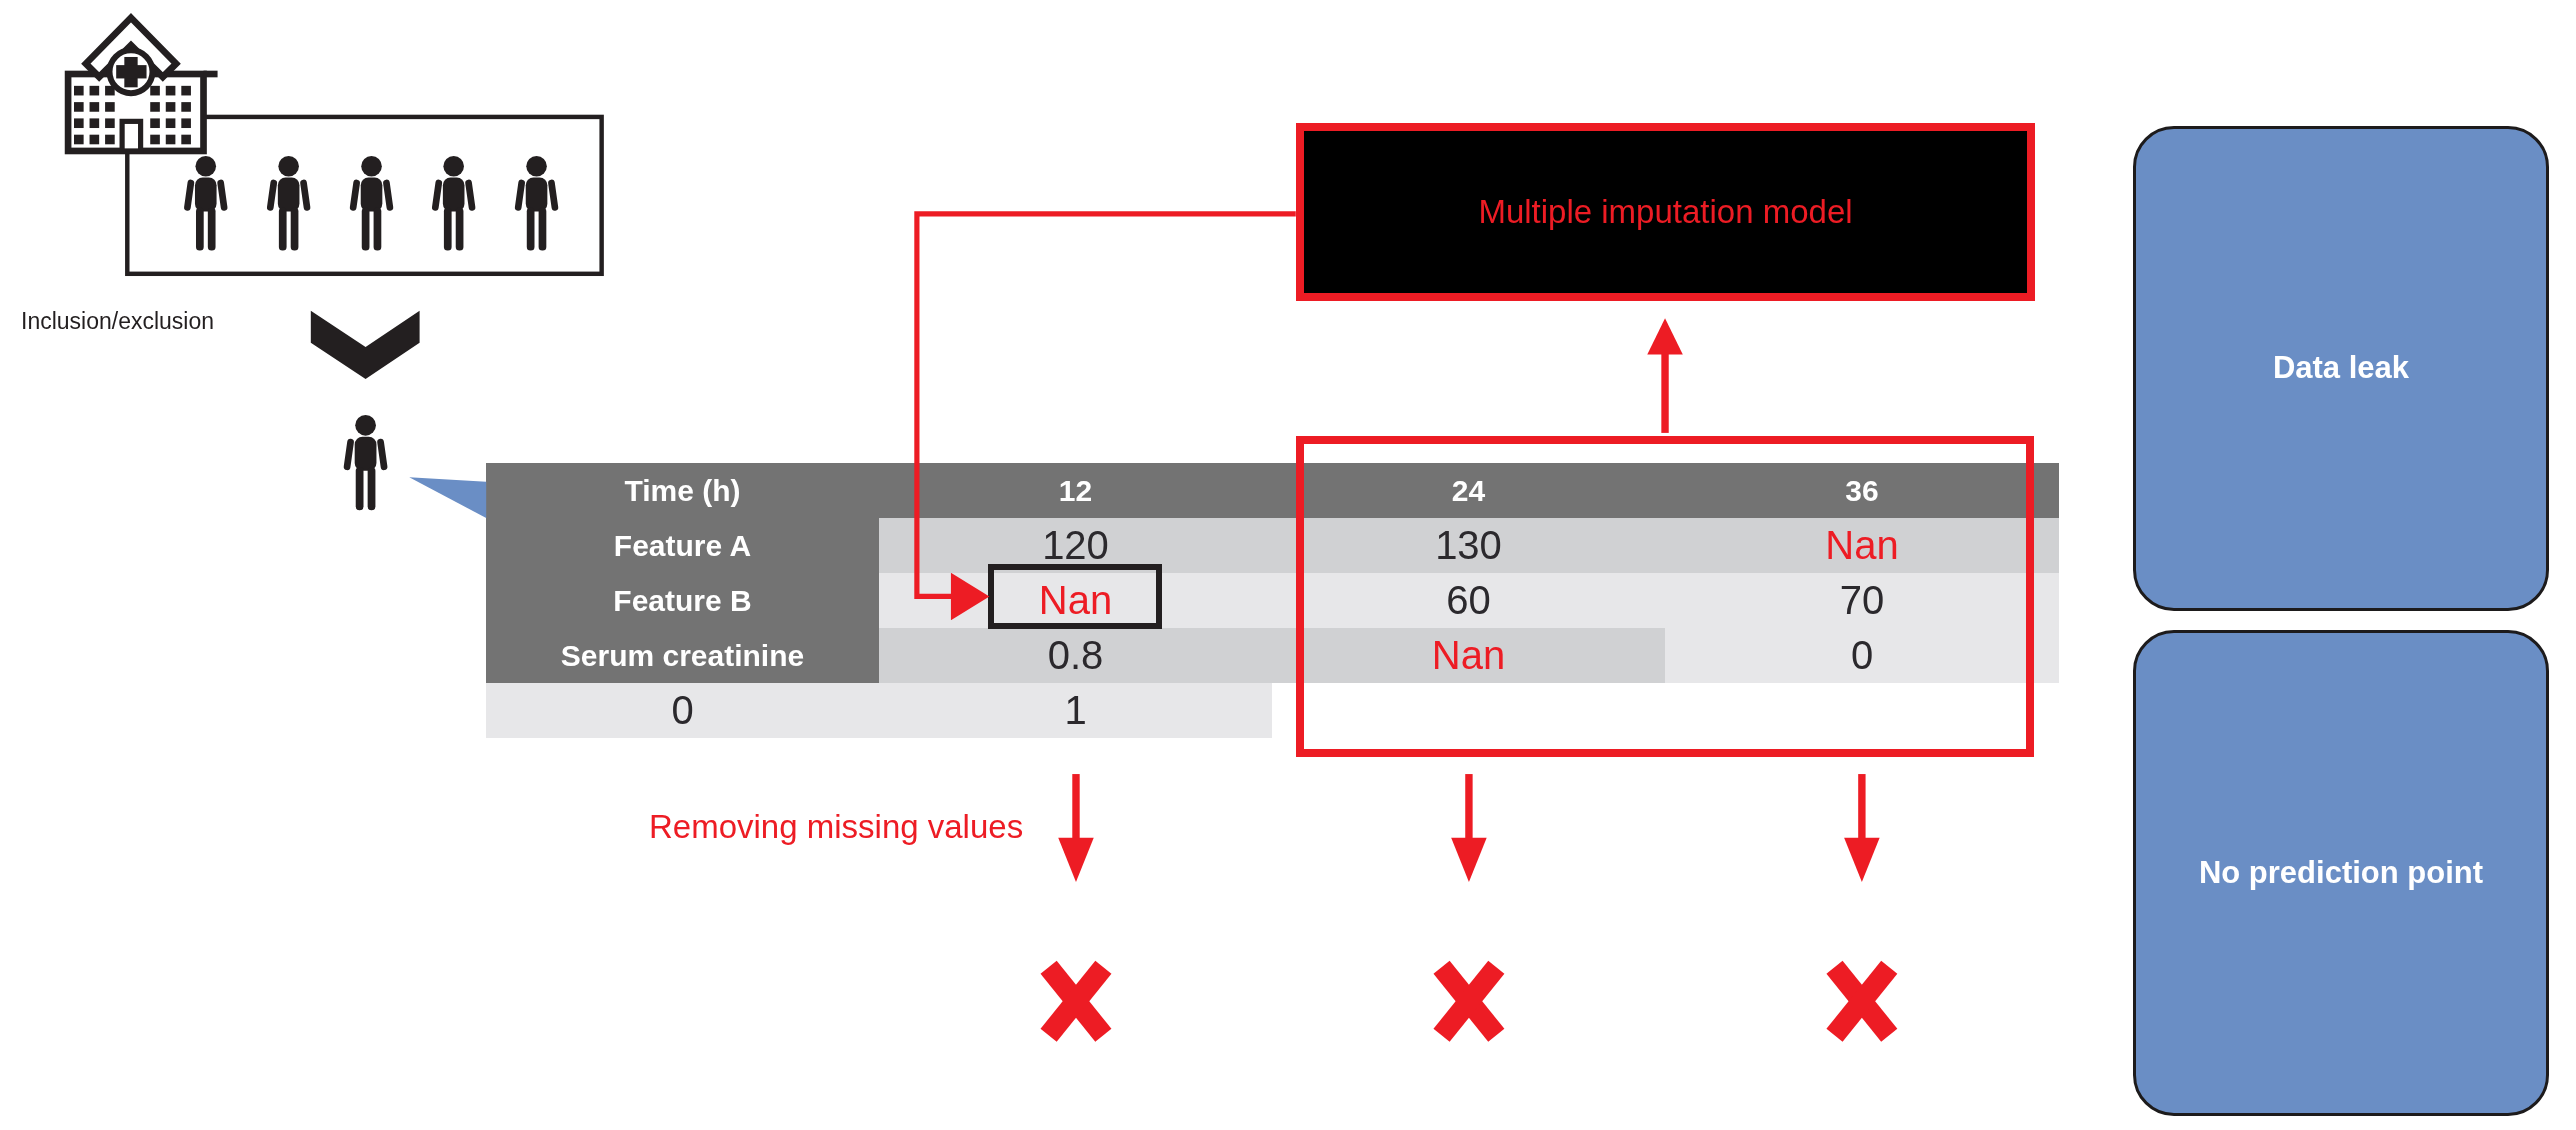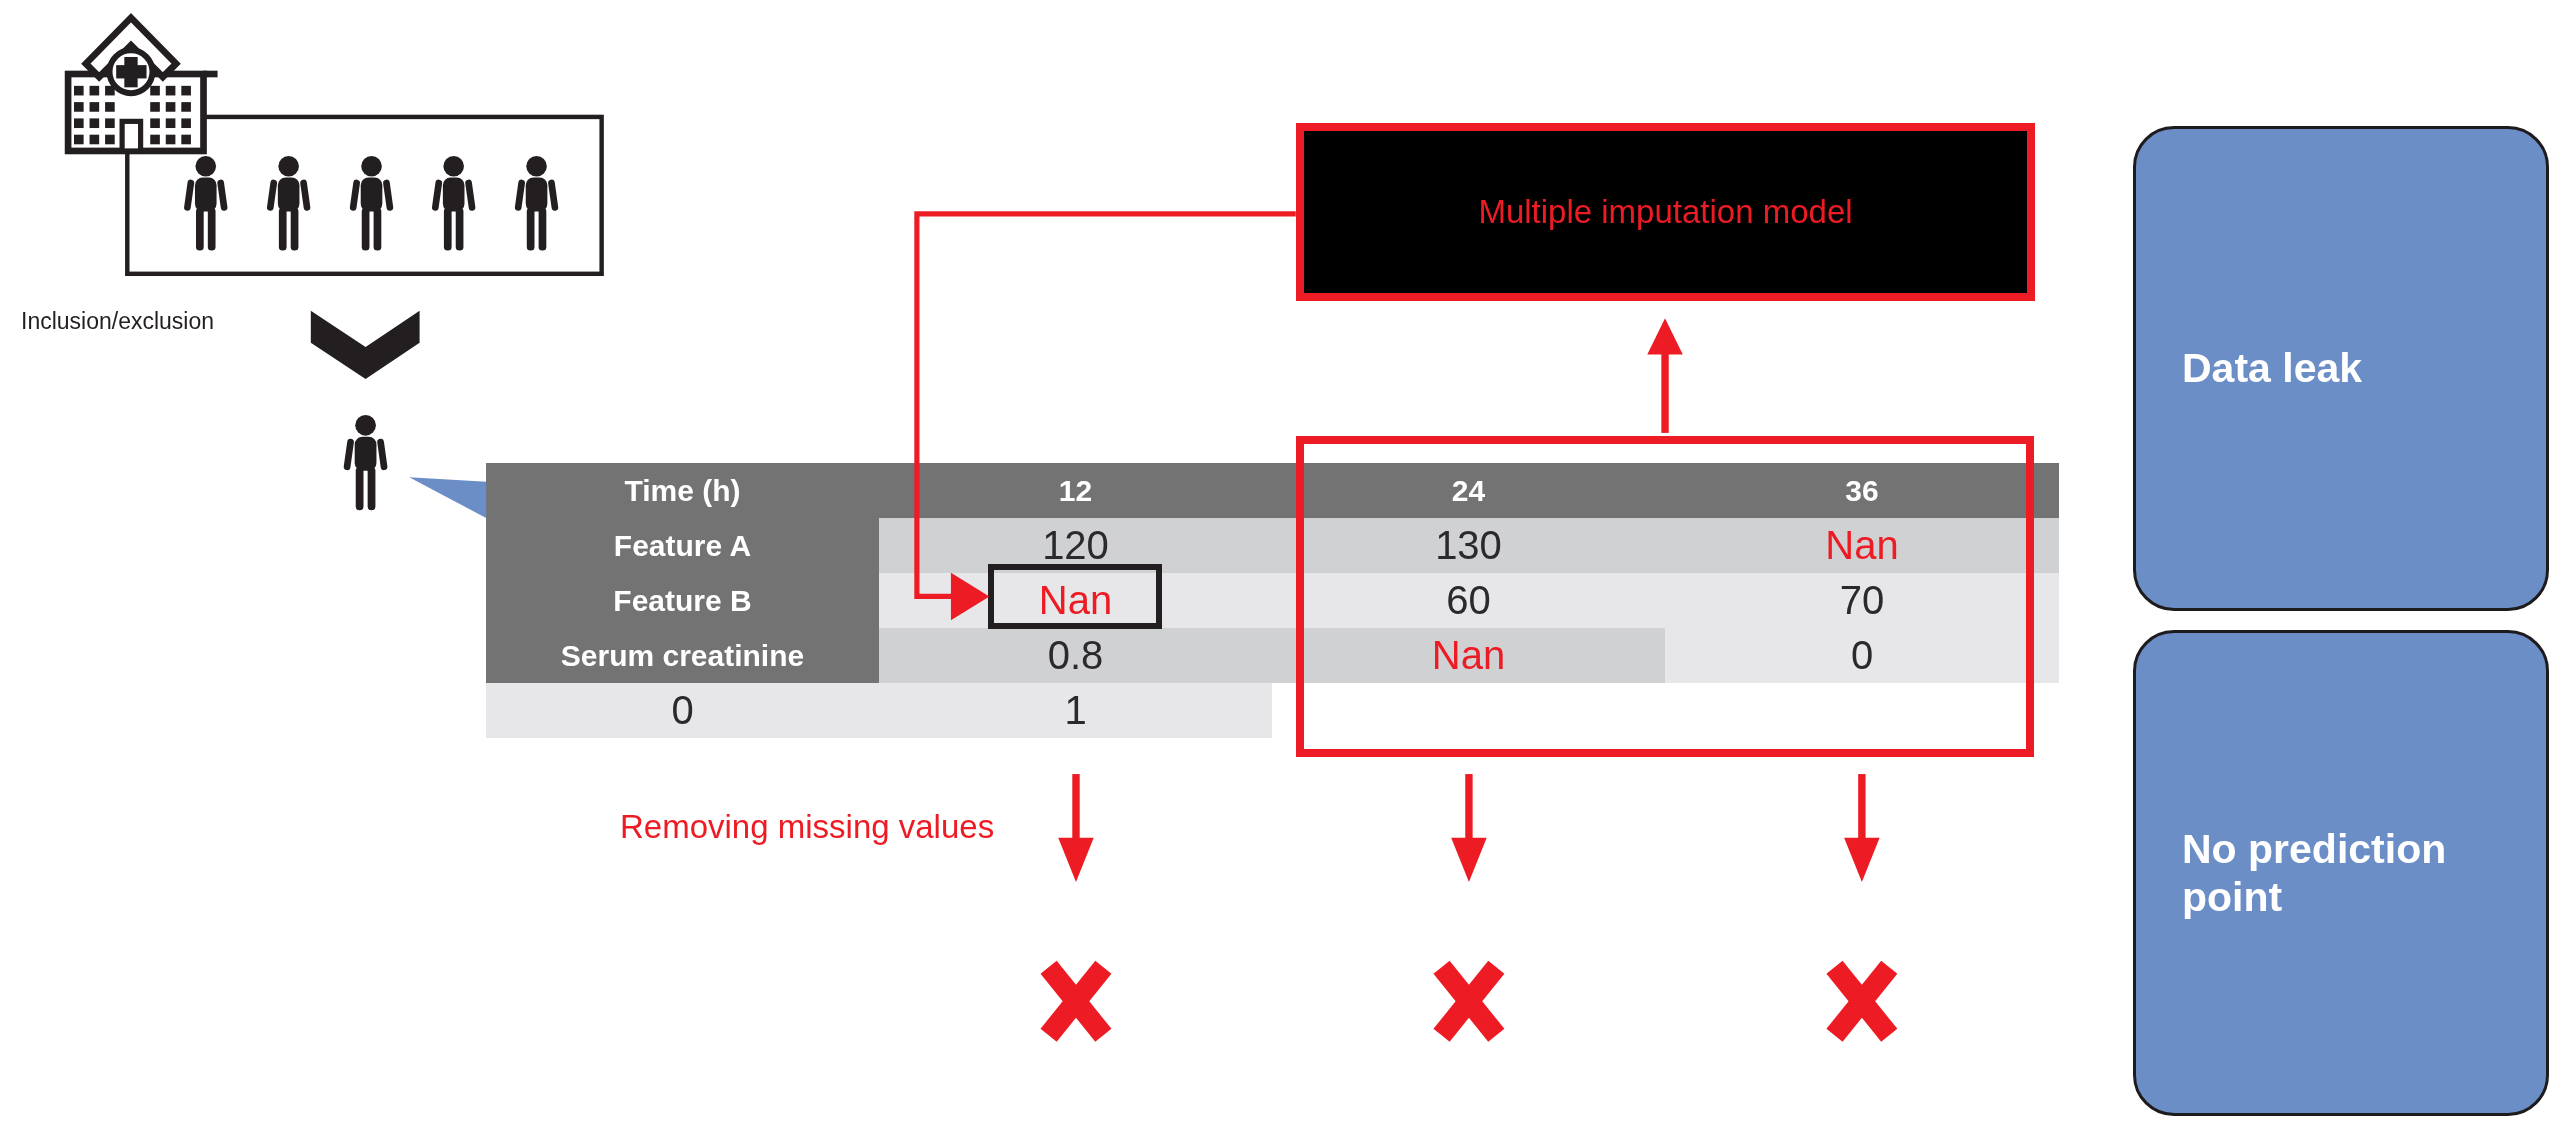--- a/index.html
+++ b/index.html
@@ -5,21 +5,21 @@
   html,body{margin:0;padding:0;background:#ffffff;}
   body{width:2576px;height:1130px;font-family:"Liberation Sans",sans-serif;}
   .canvas{position:relative;width:2576px;height:1130px;background:#ffffff;overflow:hidden;}
 
   
   .lbl-inclusion{
     position:absolute;left:21px;top:308px;width:296px;
     font-size:23px;color:#231f20;letter-spacing:0px;white-space:nowrap;
   }
   .lbl-removing{
-    position:absolute;left:620px;top:808px;width:385px;
+    position:absolute;left:649px;top:808px;width:385px;
     font-size:33px;color:#ed1c24;white-space:nowrap;
   }
 
   
   .imputation-box{
     position:absolute;left:1296px;top:123px;width:739px;height:178px;
     box-sizing:border-box;border:8.1px solid #ed1c24;background:#000000;
     display:flex;align-items:center;justify-content:center;
   }
   .imputation-box .t{font-size:33px;color:#ed1c24;white-space:nowrap;}
@@ -45,22 +45,22 @@
     box-sizing:border-box;border:6.7px solid #231f20;background:transparent;
   }
 
   
   .sidebox{
     position:absolute;left:2133px;width:416px;
     box-sizing:border-box;border:3.7px solid #1d1b1c;border-radius:41px;
     background:#6a8ec5;display:flex;align-items:center;justify-content:center;
   }
   .sidebox .t{
-    color:#ffffff;font-weight:bold;font-size:41px;line-height:1.18;
-    width:318px;
+    color:#ffffff;font-weight:bold;font-size:31px;line-height:1.18;
+    text-align:center;width:318px;
   }
   .sidebox.b1{top:126px;height:485px;}
   .sidebox.b2{top:630px;height:486px;}
 
   
   .overlay{position:absolute;left:0;top:0;width:2576px;height:1130px;pointer-events:none;}
 </style>
 </head>
 <body>
 

